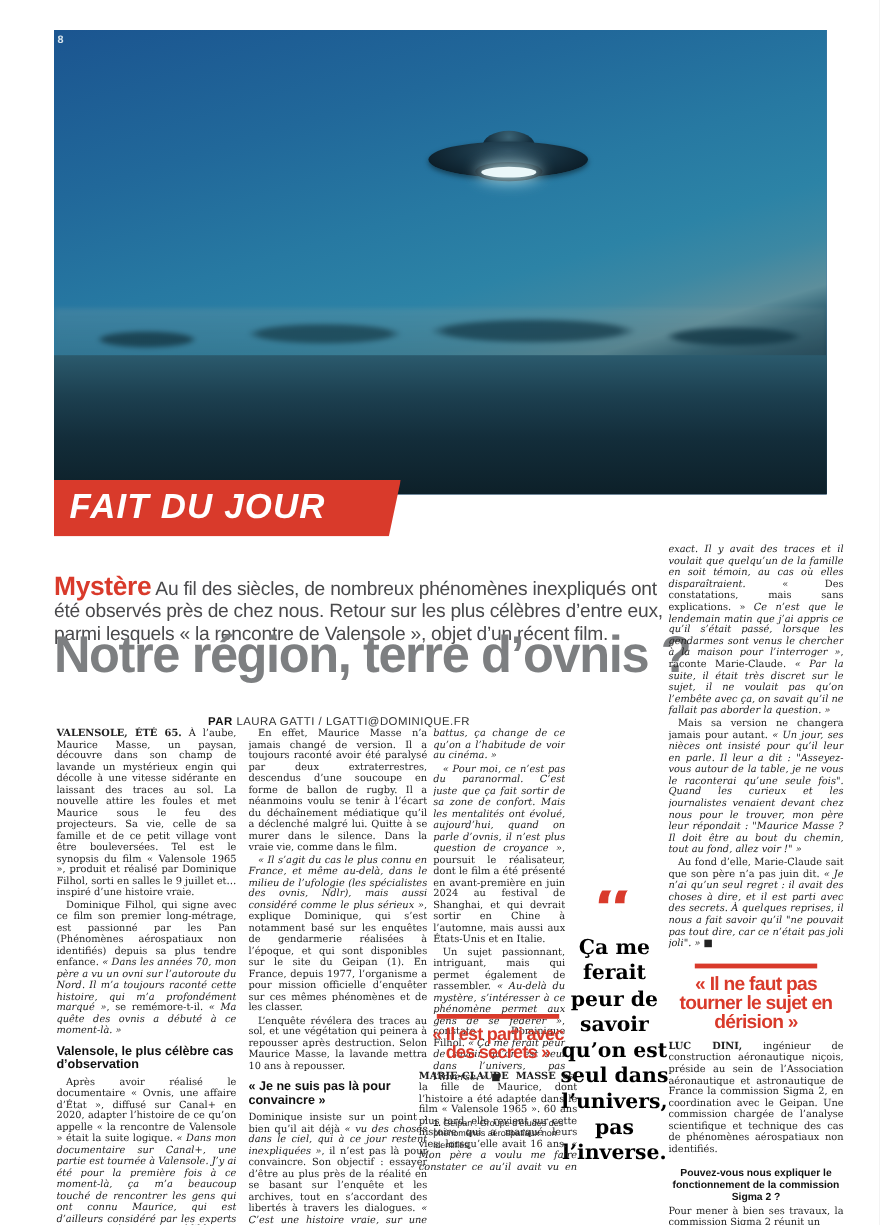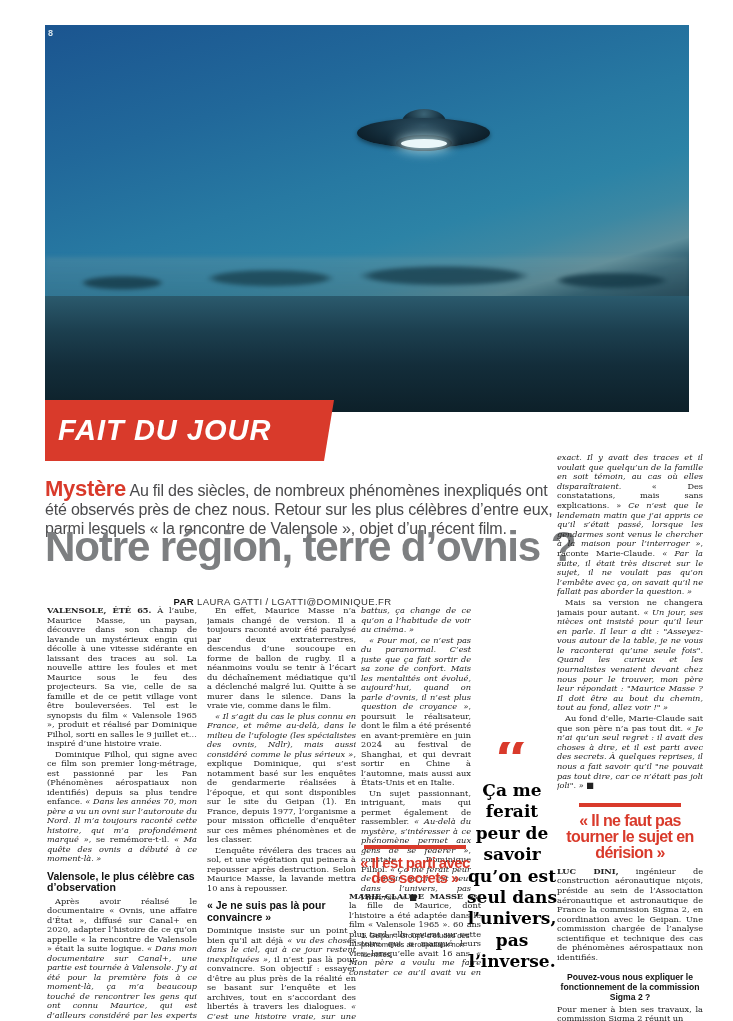--- a/index.html
+++ b/index.html
@@ -28,21 +28,21 @@
   .ufo .dome{position:absolute;left:45px;top:0;width:44px;height:26px;border-radius:50% 50% 45% 45%;
        background:radial-gradient(ellipse at 50% 20%,#3b6375 0%,#16303f 60%,#0d202c 100%);}
   .ufo .disc{position:absolute;left:0;top:9px;width:133px;height:30px;border-radius:50%;
        background:radial-gradient(ellipse at 50% 25%,#2c4d5f 0%,#16303f 45%,#0a1a24 85%);
        box-shadow:0 2px 4px rgba(5,15,20,.5);}
   .ufo .belly{position:absolute;left:39px;top:26px;width:56px;height:16px;border-radius:50%;background:#0a1822;}
   .ufo .light{position:absolute;left:44px;top:30px;width:46px;height:9px;border-radius:50%;
        background:#eaf7f9;box-shadow:0 0 12px 4px rgba(190,231,240,.85);}
 
   
-  .kicker{left:45px;top:400px;width:289px;height:61px;background:var(--accent,#d93a2b);
+  .kicker{left:45px;top:400px;width:289px;height:47px;background:var(--accent,#d93a2b);
        clip-path:polygon(0 0,100% 0,calc(100% - 10px) 100%,0 100%);
        display:flex;align-items:center;padding-left:13px;}
   .kicker-label{color:#ffffff;font-family:"Liberation Sans",sans-serif;font-weight:bold;font-style:italic;
        font-size:29px;letter-spacing:1px;white-space:nowrap;}
 
   
   .standfirst{left:45px;top:456px;width:510px;font-family:"Liberation Sans",sans-serif;
        font-size:16px;line-height:1.15;color:#4a4a4c;letter-spacing:-.2px;margin-top:20px;}
   .standfirst .tag{color:var(--accent,#d93a2b);font-weight:bold;font-size:22px;letter-spacing:-.3px;}
 
@@ -152,21 +152,21 @@
       <div class="redh">
         <div class="redbar"></div>
         <div class="redh-text">« Il est parti avec des secrets »</div>
       </div>
       <p class="noindent"><b class="lead">MARIE-CLAUDE MASSE</b><span> est la fille de Maurice, dont l’histoire a été adaptée dans le film « Valensole 1965 ». 60 ans plus tard, elle revient sur cette histoire qui a marqué leurs vies, lorsqu’elle avait 16 ans. </span><i>« Mon père a voulu me faire constater ce qu’il avait vu en m’amenant le soir même dans le champ en question, à l’endroit</i></p>
     </div>
 
   <div class="rail">
       <p class="noindent"><i>exact. Il y avait des traces et il voulait que quelqu’un de la famille en soit témoin, au cas où elles disparaîtraient.</i><span> « Des constatations, mais sans explications. » </span><i>Ce n’est que le lendemain matin que j’ai appris ce qu’il s’était passé, lorsque les gendarmes sont venus le chercher à la maison pour l’interroger »</i><span>, raconte Marie-Claude. </span><i>« Par la suite, il était très discret sur le sujet, il ne voulait pas qu’on l’embête avec ça, on savait qu’il ne fallait pas aborder la question. »</i></p>
       <p><span>Mais sa version ne changera jamais pour autant. </span><i>« Un jour, ses nièces ont insisté pour qu’il leur en parle. Il leur a dit : "Asseyez-vous autour de la table, je ne vous le raconterai qu’une seule fois". Quand les curieux et les journalistes venaient devant chez nous pour le trouver, mon père leur répondait : "Maurice Masse ? Il doit être au bout du chemin, tout au fond, allez voir !" »</i></p>
-      <p><span>Au fond d’elle, Marie-Claude sait que son père n’a pas tout dit. </span><i>« Je n’ai qu’un seul regret : il avait des choses à dire, et il est parti avec des secrets. À quelques reprises, il nous a fait savoir qu’il "ne pouvait pas tout dire, car ce n’était pas joli joli". »</i><span> ■</span></p>
+      <p><span>Au fond d’elle, Marie-Claude sait que son père n’a pas juin dit. </span><i>« Je n’ai qu’un seul regret : il avait des choses à dire, et il est parti avec des secrets. À quelques reprises, il nous a fait savoir qu’il "ne pouvait pas tout dire, car ce n’était pas joli joli". »</i><span> ■</span></p>
       <div class="redh">
         <div class="redbar"></div>
         <div class="redh-text">« Il ne faut pas tourner le sujet en dérision »</div>
       </div>
       <p class="noindent"><b class="lead">LUC DINI,</b><span> ingénieur de construction aéronautique niçois, préside au sein de l’Association aéronautique et astronautique de France la commission Sigma 2, en coordination avec le Geipan. Une commission chargée de l’analyse scientifique et technique des cas de phénomènes aérospatiaux non identifiés.</span></p>
       <div class="q">Pouvez-vous nous expliquer le fonctionnement de la commission Sigma 2 ?</div>
       <p class="noindent"><span>Pour mener à bien ses travaux, la commission Sigma 2 réunit un</span></p>
     </div>
 
 </div>

